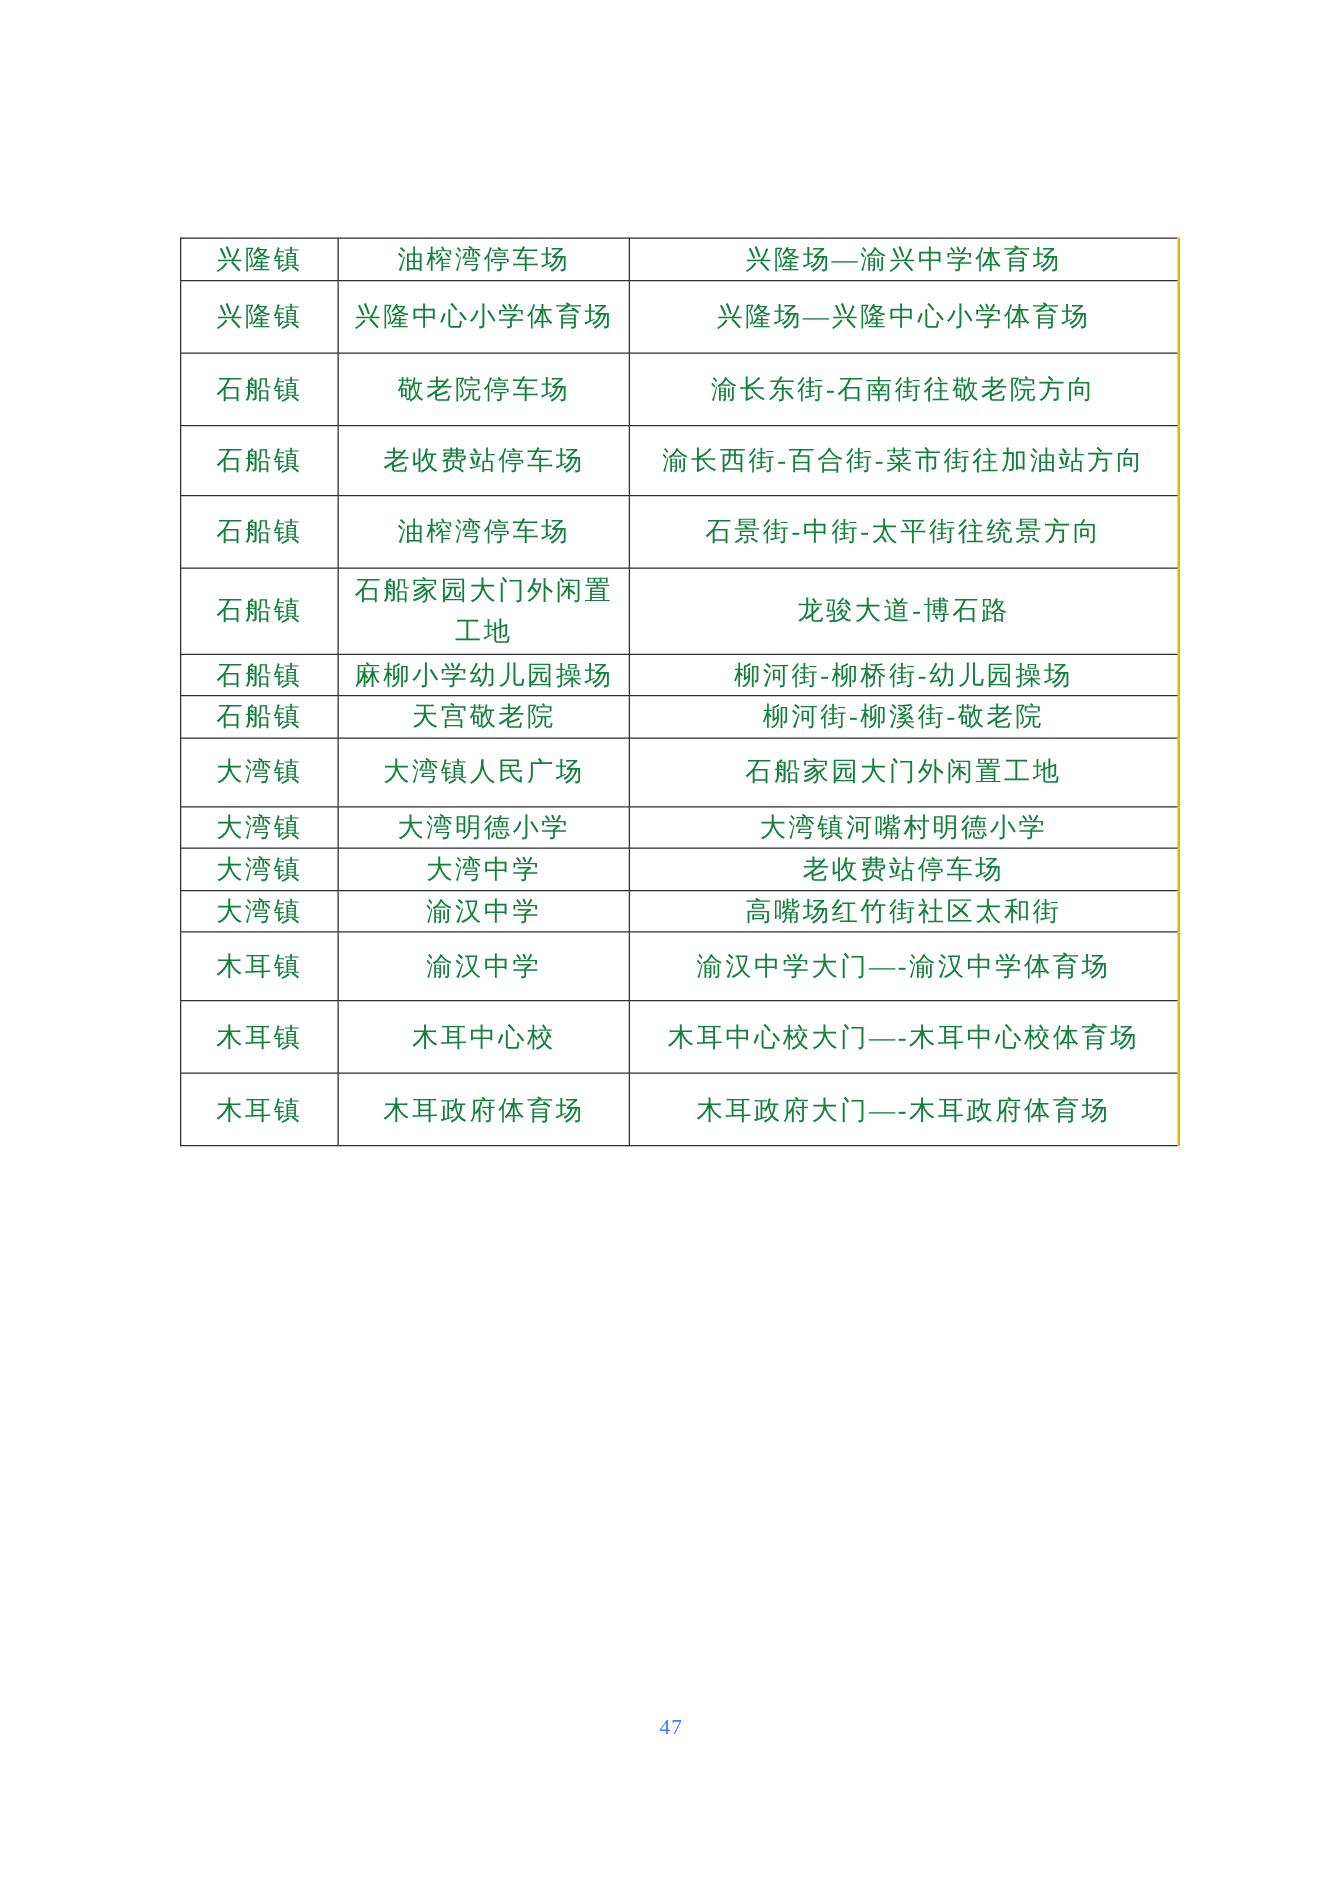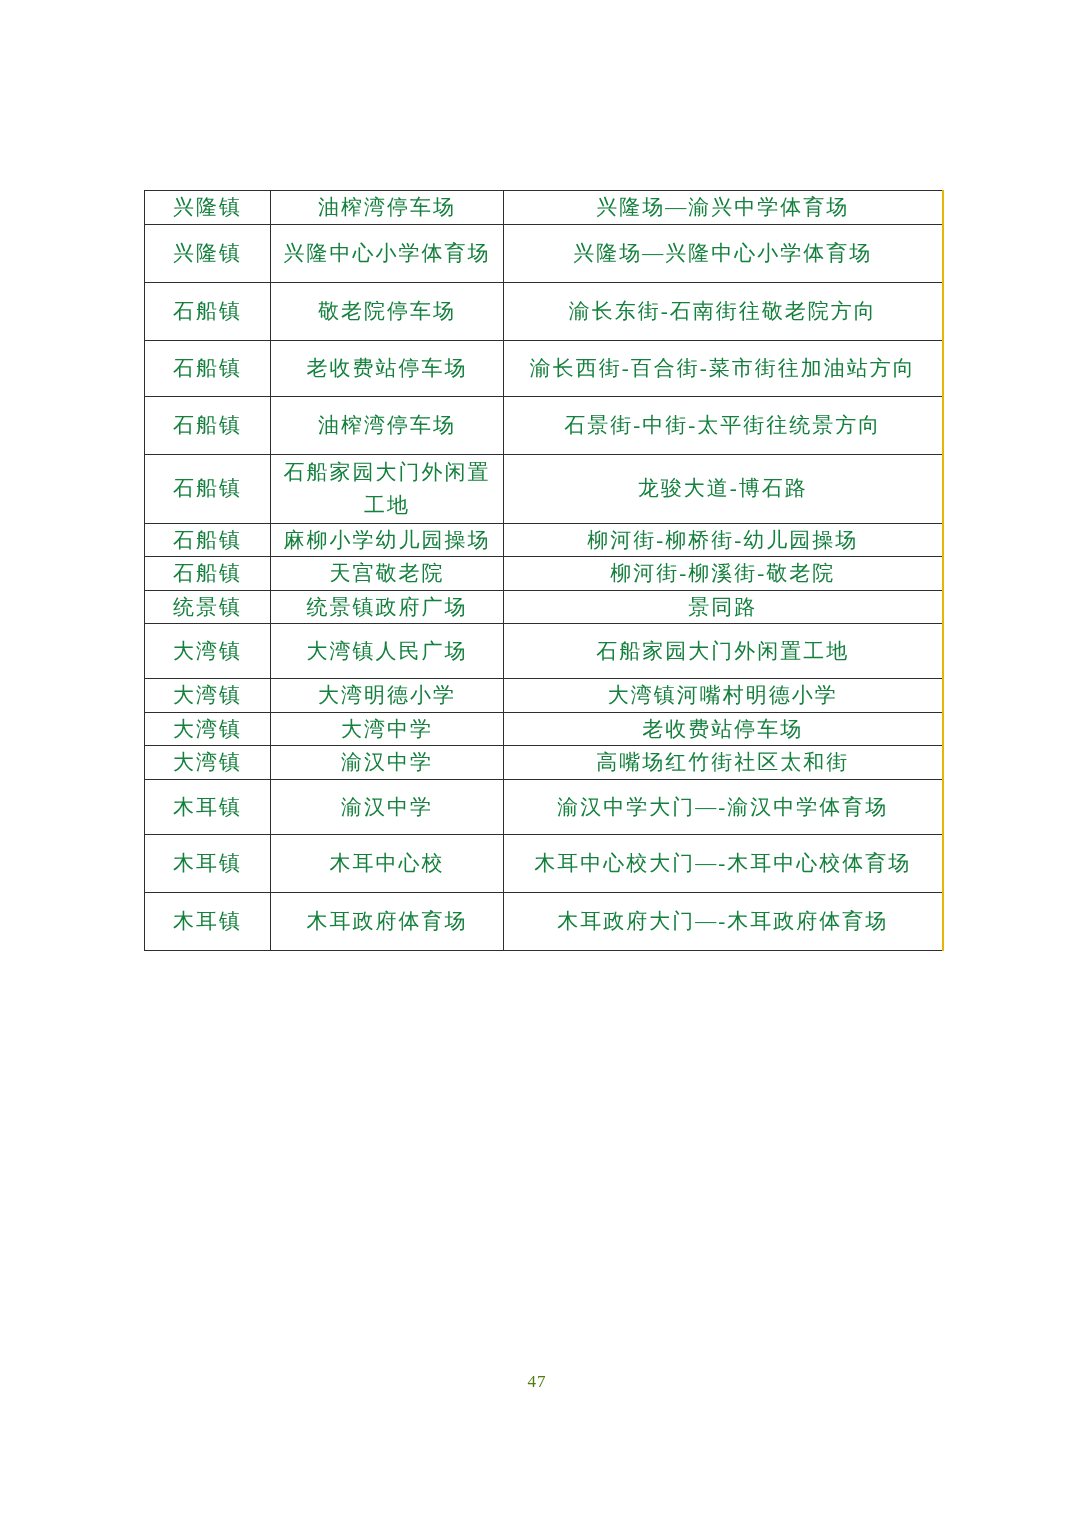--- a/index.html
+++ b/index.html
@@ -40,21 +40,21 @@
   table.venues td:first-child {
     border-left: 1px solid #2e2e2e;
   }
   .page-number {
     position: absolute;
     top: 1372px;
     left: 0;
     width: 100%;
     text-align: center;
     font-size: 17px;
-    color: #4d7c0f;
+    color: #3b82f6;
     letter-spacing: 1px;
   }
 </style>
 </head>
 <body>
 
 <div class="page">
 
   <table class="venues">
     <colgroup>
@@ -96,25 +96,20 @@
         <tr style="height: 33px;">
           <td>石船镇</td>
           <td>麻柳小学幼儿园操场</td>
           <td>柳河街-柳桥街-幼儿园操场</td>
         </tr>
         <tr style="height: 33px;">
           <td>石船镇</td>
           <td>天宫敬老院</td>
           <td>柳河街-柳溪街-敬老院</td>
         </tr>
-        <tr style="height: 32px;">
-          <td>统景镇</td>
-          <td>统景镇政府广场</td>
-          <td>景同路</td>
-        </tr>
         <tr style="height: 55px;">
           <td>大湾镇</td>
           <td>大湾镇人民广场</td>
           <td>石船家园大门外闲置工地</td>
         </tr>
         <tr style="height: 31px;">
           <td>大湾镇</td>
           <td>大湾明德小学</td>
           <td>大湾镇河嘴村明德小学</td>
         </tr>

